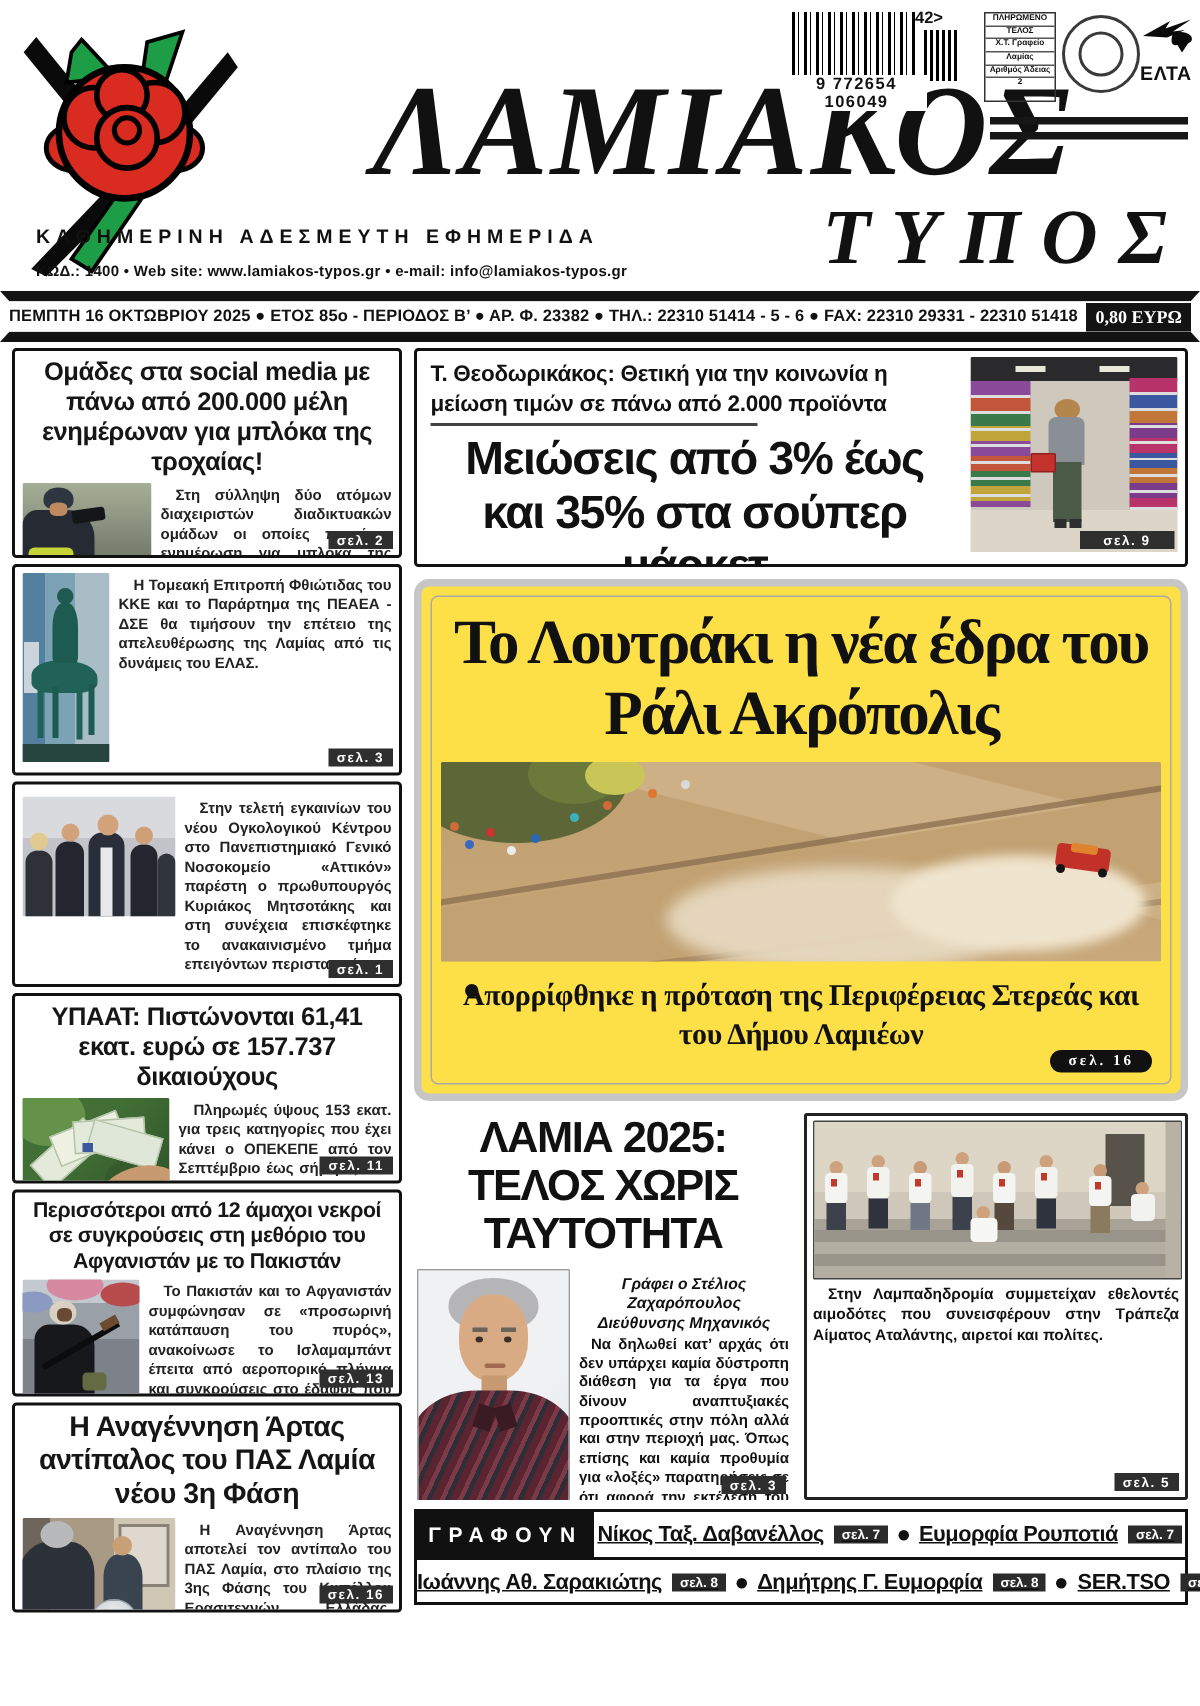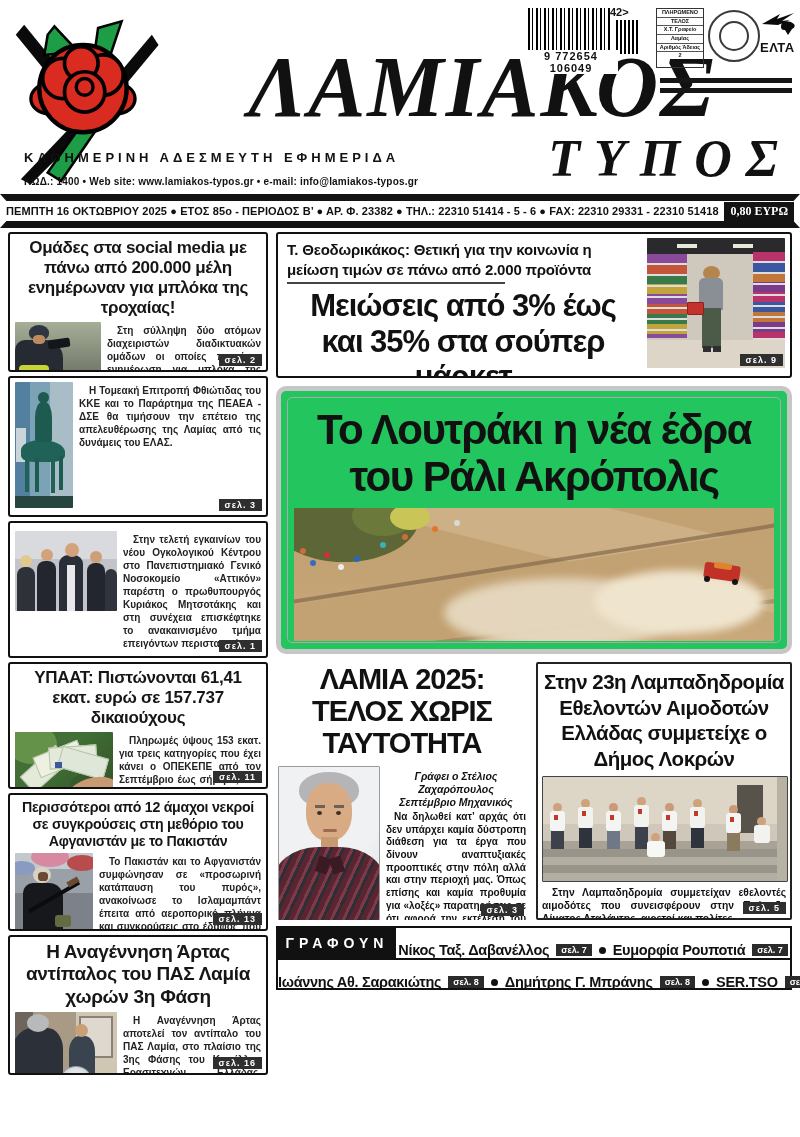--- a/index.html
+++ b/index.html
@@ -61,22 +61,22 @@
          font-weight:bold;padding:1px 6px;letter-spacing:1px;}
   .ph{position:relative;overflow:hidden;flex:none;border-radius:1px;}
   
   .rt-box{height:146px;display:flex;gap:6px;}
   .rt-left{flex:1;padding:2px 2px 0 4px;}
   .kicker{margin:0;font-size:15px;font-weight:bold;line-height:1.3;letter-spacing:-.2px;}
   .kicker-rule{width:62%;height:2px;background:#444;margin:3px 0 4px;}
   .rt-head{margin:2px 0 0;font-size:31px;font-weight:bold;text-align:center;line-height:1.15;
            letter-spacing:-1px;}
   
-  .main-box{position:relative;margin-top:8px;height:268px;border:5px solid #c6c6c6;border-radius:10px;
-            box-sizing:border-box;background:#22c55e;padding:6px;}
+  .main-box{position:relative;margin-top:8px;height:348px;border:5px solid #c6c6c6;border-radius:10px;
+            box-sizing:border-box;background:#fde047;padding:6px;font-family:Liberation Serif, serif;}
   .main-inner{position:relative;height:100%;border:1px solid #aaa;border-radius:5px;box-sizing:border-box;
             padding:4px 6px;overflow:hidden;}
   .main-head{margin:4px 0 8px;font-size:42px;font-weight:bold;text-align:center;line-height:1.12;
             letter-spacing:-1.5px;}
   .main-bullet{position:relative;margin-top:6px;padding:4px 10px 14px;}
   .main-bullet p{margin:0;font-size:20px;font-weight:bold;text-align:center;line-height:1.3;
             letter-spacing:-.3px;}
   .bdot{position:absolute;left:16px;top:9px;width:9px;height:9px;background:#111;border-radius:50%;}
   .pill{position:absolute;right:6px;bottom:2px;background:#111;color:#fff;font-size:10px;font-weight:bold;
         padding:2px 12px;border-radius:9px;letter-spacing:2px;}
@@ -86,30 +86,30 @@
   .op-title{margin:0;font-size:29px;font-weight:bold;line-height:1.1;letter-spacing:-1px;text-align:center;}
   .op-by{margin:4px 0 2px;font-size:10.5px;font-weight:bold;font-style:italic;text-align:center;line-height:1.25;}
   .op-body{margin:2px 0 0;font-size:10px;font-weight:bold;line-height:1.27;text-align:justify;text-indent:8px;}
   .blood{position:relative;width:256px;border:2px solid #222;border-radius:2px;box-sizing:border-box;
          padding:3px 4px;overflow:hidden;}
   .bl-title{margin:2px 0 4px;font-size:20.5px;font-weight:bold;text-align:center;line-height:1.25;
          letter-spacing:-.5px;}
   .bl-body{margin:4px 0 0;font-size:10.3px;font-weight:bold;line-height:1.3;text-align:justify;text-indent:10px;}
   
   .grafoun{margin-top:6px;height:64px;border:2px solid #111;box-sizing:border-box;background:#fff;}
-  .g-row{display:flex;align-items:flex-end;height:30px;}
+  .g-row{display:flex;align-items:center;height:30px;text-decoration:underline;}
   .g-row1{border-bottom:2px solid #111;height:30px;}
   .g-label{background:#111;color:#fff;height:100%;display:flex;align-items:center;justify-content:center;
            width:118px;font-size:14px;font-weight:bold;letter-spacing:5px;flex:none;}
   .g-names{flex:1;display:flex;align-items:center;justify-content:center;gap:7px;}
   .gname{font-size:14.5px;font-weight:bold;letter-spacing:-.3px;white-space:nowrap;}
   .gbadge{background:#2b2b2b;color:#fff;font-size:9px;font-weight:bold;padding:1px 5px;white-space:nowrap;}
   .gdot{width:7px;height:7px;background:#111;border-radius:50%;flex:none;}
   .imgbadge{position:absolute;right:2px;bottom:2px;background:#2f2f2f;color:#fff;font-size:9px;
-        font-weight:bold;padding:1px 6px;letter-spacing:1px;}
+        font-weight:bold;padding:1px 16px;letter-spacing:1px;}
   .abs{position:absolute;}
 </style>
 </head>
 <body>
 
 <div class="page">
 
   <header class="masthead">
     <svg class="rose" viewBox="0 0 100 100">
       <polygon points="12,4 56,58 51,64 7,10" fill="#0a0a0a"></polygon>
@@ -262,21 +262,21 @@
             <div class="abs" style="left:10px;top:42px;width:58px;height:4px;background:#0c0c0e;transform:rotate(-30deg)"></div>
             <div class="abs" style="left:52px;top:26px;width:12px;height:6px;background:#6b4a2e;transform:rotate(-30deg)"></div>
             <div class="abs" style="left:40px;bottom:14px;width:16px;height:12px;background:#646a42;border-radius:3px"></div>
           </div>
           <p class="body">Το Πακιστάν και το Αφγανιστάν συμφώνησαν σε «προσωρινή κατάπαυση του πυρός», ανακοίνωσε το Ισλαμαμπάντ έπειτα από αεροπορικό πλήγμα και συγκρούσεις στο έδαφος που είχαν αποτέλεσμα να αυξηθούν απότομα οι εντάσεις μεταξύ των δύο χωρών.</p>
         </div>
         <span class="badge">σελ. 13</span>
       </article>
 
       <article class="box la" style="height:140px">
-        <h3 class="t t19">Η Αναγέννηση Άρτας αντίπαλος του ΠΑΣ Λαμία χωρών 3η Φάση</h3>
+        <h3 class="t t19">Η Αναγέννηση Άρτας αντίπαλος του ΠΑΣ Λαμία νέου 3η Φάση</h3>
         <div class="row">
           <div class="ph" style="width:102px;height:82px">
             <div class="abs" style="inset:0;background:linear-gradient(90deg,#6e665c 0 18%,#a89a84 18% 60%,#cfc6b4 60% 100%)"></div>
             <div class="abs" style="right:4px;top:4px;width:30px;height:38px;background:#ded8ce;border:2px solid #8a8274"></div>
             <div class="abs" style="left:-4px;bottom:-4px;width:52px;height:70px;background:#2c3038;border-radius:40% 30% 0 0"></div>
             <div class="abs" style="left:12px;top:2px;width:22px;height:18px;background:#b7b9ba;border-radius:50%"></div>
             <div class="abs" style="right:22px;top:24px;width:26px;height:38px;background:#3a4350;border-radius:40% 40% 0 0"></div>
             <div class="abs" style="right:29px;top:12px;width:13px;height:13px;background:#c99f76;border-radius:50%"></div>
 
             <div class="abs" style="left:46px;bottom:2px;width:28px;height:24px;background:radial-gradient(circle at 50% 40%,#eef0f2,#c2c8cf);border:1px solid #9aa1a8;border-radius:50%"></div>
@@ -366,29 +366,28 @@
               <div class="abs" style="left:38px;top:44px;width:5px;height:4px;background:#3a3028;border-radius:50%"></div>
               <div class="abs" style="left:57px;top:44px;width:5px;height:4px;background:#3a3028;border-radius:50%"></div>
               <div class="abs" style="left:44px;top:62px;width:14px;height:3px;background:#a06a50;border-radius:2px"></div>
               <div class="abs" style="left:42px;top:70px;width:17px;height:14px;background:#c89a72"></div>
               <div class="abs" style="left:-6px;bottom:0;width:112px;height:88px;background:repeating-linear-gradient(115deg,#5a2531 0 5px,#7c3a49 5px 8px,#2e2e36 8px 11px);border-radius:40% 40% 0 0"></div>
               <div class="abs" style="left:38px;bottom:62px;width:12px;height:16px;background:#3a1b24;transform:rotate(18deg)"></div>
               <div class="abs" style="left:52px;bottom:62px;width:12px;height:16px;background:#3a1b24;transform:rotate(-18deg)"></div>
             </div>
             <div style="flex:1">
               <p class="op-by" style="margin-bottom:0">Γράφει ο  Στέλιος Ζαχαρόπουλος</p>
-              <p class="op-by" style="margin-top:0">Σεπτέμβριο Μηχανικός</p>
+              <p class="op-by" style="margin-top:0">Διεύθυνσης Μηχανικός</p>
               <p class="op-body">Να δηλωθεί κατ’ αρχάς ότι δεν υπάρχει καμία δύστροπη διάθεση για τα έργα που δίνουν αναπτυξιακές προοπτικές στην πόλη αλλά και στην περιοχή μας. Όπως επίσης και καμία προθυμία για «λοξές» παρατηρήσεις σε ότι αφορά την εκτέλεση του κατασκευαστικού αντικειμένου. Οι παρακάτω περιληπτικές παρατηρήσεις αφορούν αποκλειστικά θέματα αρχής και ελάχιστες προϋποθέσεις άσκησης χρηστής διοίκησης.</p>
             </div>
           </div>
           <span class="badge">σελ.   3</span>
         </article>
 
         <article class="blood">
-          <h2 class="bl-title">Στην 23η Λαμπαδηδρομία Εθελοντών Αιμοδοτών Ελλάδας συμμετείχε ο Δήμος Λοκρών</h2>
           <div class="ph" style="width:244px;height:104px;border:1px solid #444;margin:0 auto">
             <div class="abs" style="inset:0;background:linear-gradient(180deg,#ddd5c6 0 45%,#cfc8ba 45% 62%,#a8a396 62% 100%)"></div>
             <div class="abs" style="left:0;bottom:0;width:100%;height:32px;background:repeating-linear-gradient(180deg,#98948a 0 8px,#b3aea2 8px 16px)"></div>
             <div class="abs" style="right:24px;top:8px;width:26px;height:48px;background:#57524a"></div>
             <div class="abs" style="right:0;top:0;width:10px;height:100%;background:#b8b2a4"></div>
             <div class="abs" style="left:10px;top:26px;width:9px;height:9px;background:#cfa27e;border-radius:50%"></div>
             <div class="abs" style="left:7px;top:34px;width:15px;height:20px;background:#f4f4f2;border-radius:3px"></div>
             <div class="abs" style="left:8px;top:54px;width:13px;height:18px;background:#3c414c"></div>
             <div class="abs" style="left:38px;top:22px;width:9px;height:9px;background:#cfa27e;border-radius:50%"></div>
             <div class="abs" style="left:35px;top:30px;width:15px;height:21px;background:#f2f2ef;border-radius:3px"></div>
@@ -434,21 +433,21 @@
             <span class="gdot"></span>
             <span class="gname">Ευμορφία Ρουποτιά</span>
             <span class="gbadge">σελ. 7</span>
           </div>
         </div>
         <div class="g-row">
           <div class="g-names">
             <span class="gname">Ιωάννης Αθ. Σαρακιώτης</span>
             <span class="gbadge">σελ. 8</span>
             <span class="gdot"></span>
-            <span class="gname">Δημήτρης Γ. Μπράνης</span>
+            <span class="gname">Δημήτρης Γ. Ευμορφία</span>
             <span class="gbadge">σελ. 8</span>
             <span class="gdot"></span>
             <span class="gname">SER.TSO</span>
             <span class="gbadge">σελ. 8</span>
           </div>
         </div>
       </section>
 
     </div>
   </div>

